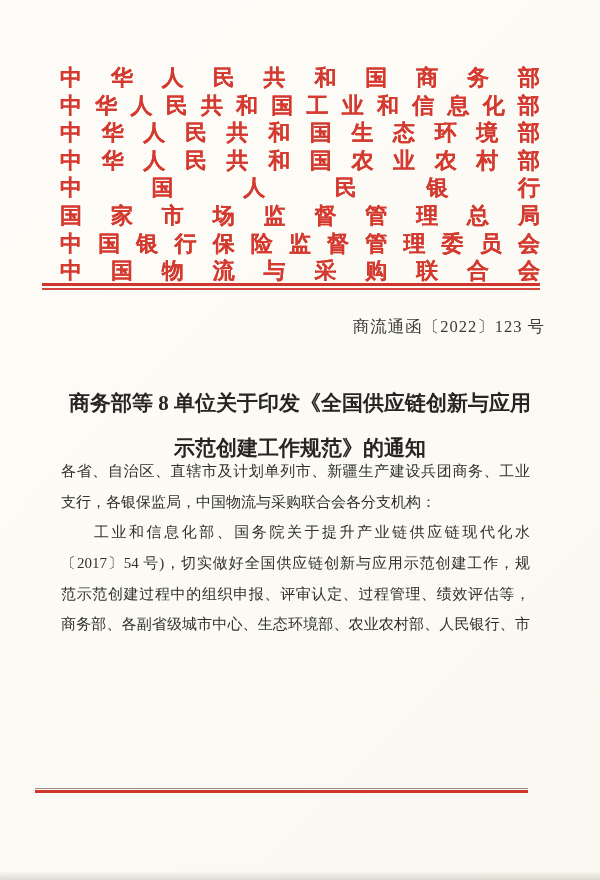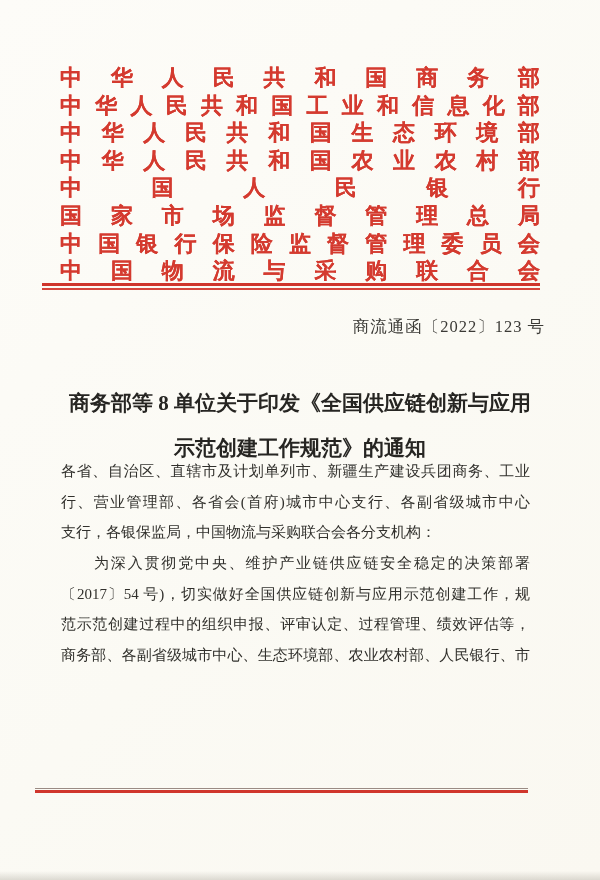--- a/index.html
+++ b/index.html
@@ -212,23 +212,22 @@
 
   <div class="doc-number">商流通函〔2022〕123 号</div>
 
   <h1 class="doc-title">
     <span class="title-line">商务部等 8 单位关于印发《全国供应链创新与应用</span>
     <span class="title-line">示范创建工作规范》的通知</span>
   </h1>
 
   <div class="doc-body">
     <div class="bline">各省、自治区、直辖市及计划单列市、新疆生产建设兵团商务、工业</div>
-    <div class="bline">行、营业管理部、各省会(首府)城市中心支行、各副省级城市中心</div>
     <div class="bline para-end">支行，各银保监局，中国物流与采购联合会各分支机构：</div>
-    <div class="bline indent">为深入贯彻党中央、维护产业链供应链安全稳定的决策部署</div>
+    <div class="bline indent">工业和信息化部、国务院关于提升产业链供应链现代化水</div>
     <div class="bline">〔2017〕54 号)，切实做好全国供应链创新与应用示范创建工作，规</div>
     <div class="bline">范示范创建过程中的组织申报、评审认定、过程管理、绩效评估等，</div>
     <div class="bline">商务部、各副省级城市中心、生态环境部、农业农村部、人民银行、市</div>
   </div>
 
   <div class="foot-rule">
     <div class="grey"></div>
     <div class="red"></div>
   </div>
 

